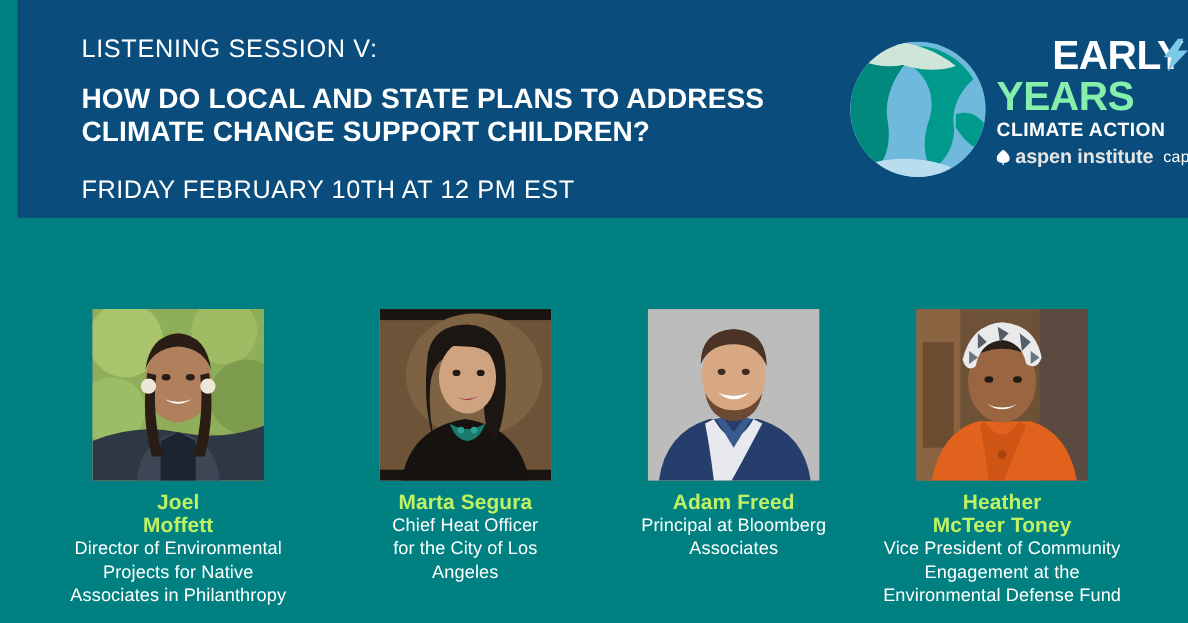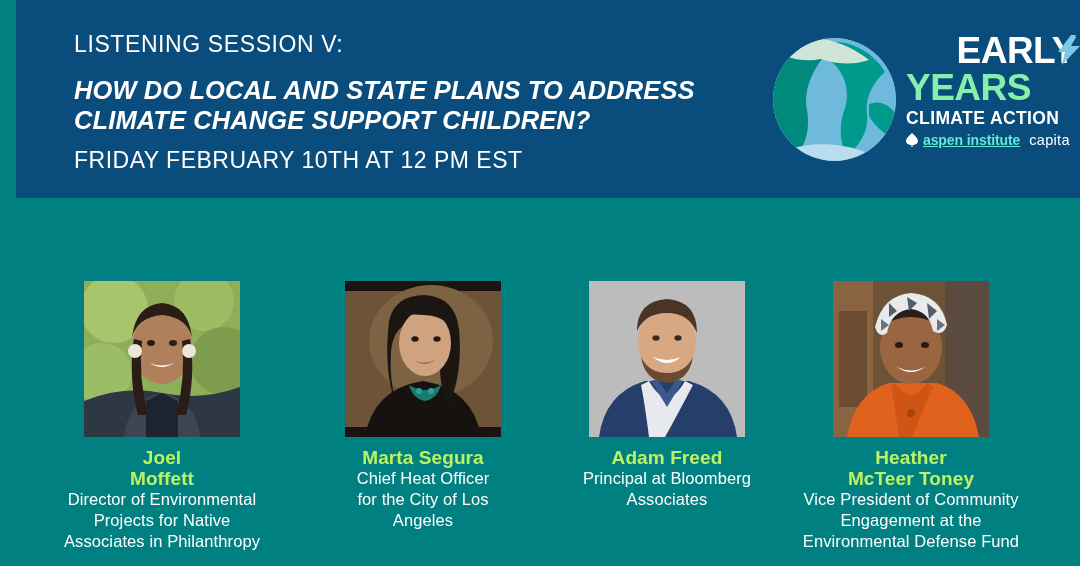--- a/index.html
+++ b/index.html
@@ -17,26 +17,26 @@
   }
   .header-text{
     position:absolute; left:58px; top:31px; width:700px;
   }
   .eyebrow{
     color:#ffffff; font-size:23px; font-weight:400; letter-spacing:0.6px;
     line-height:26px; white-space:nowrap;
   }
   .headline{
     color:#ffffff; font-size:25.5px; font-weight:bold; letter-spacing:0.1px;
-    line-height:30px; margin-top:18px;font-style:italic;
+    line-height:30px; margin-top:18px;
   }
   .headline .hl-line{ display:block; white-space:nowrap; }
   .datetime{
     color:#ffffff; font-size:23px; font-weight:400; letter-spacing:0.5px;
-    line-height:26px; margin-top:12px; white-space:nowrap;
+    line-height:26px; margin-top:24px; white-space:nowrap;
   }
 
   
   .logo-wrap{
     position:absolute; left:757px; top:33px; width:300px; height:135px;
   }
   .globe{
     position:absolute; left:0px; top:5px; width:123px; height:123px;
     border-radius:50%; overflow:hidden; background:#6fb9dc;
   }
@@ -60,21 +60,21 @@
   .brand-sub{
     color:#ffffff; font-size:17.5px; font-weight:bold; letter-spacing:0.4px;
     line-height:20px; margin-top:2px; white-space:nowrap;
   }
   .brand-partners{
     display:flex; align-items:center; gap:5px; margin-top:4px;
     white-space:nowrap;
   }
   .leaf-icon{ width:12px; height:14px; flex:0 0 auto; }
   .partner-aspen{
-    color:#5eead4; font-size:14px; font-weight:bold; letter-spacing:-0.1px;text-decoration:underline;
+    color:#e5e5e5; font-size:18px; font-weight:bold; letter-spacing:-0.1px;
   }
   .partner-capita{
     color:#ffffff; font-size:14.5px; font-weight:400; letter-spacing:0.3px;
     margin-left:4px;
   }
 
   
   .speakers{
     position:absolute; left:0; top:198px; width:1080px; height:368px;
   }

